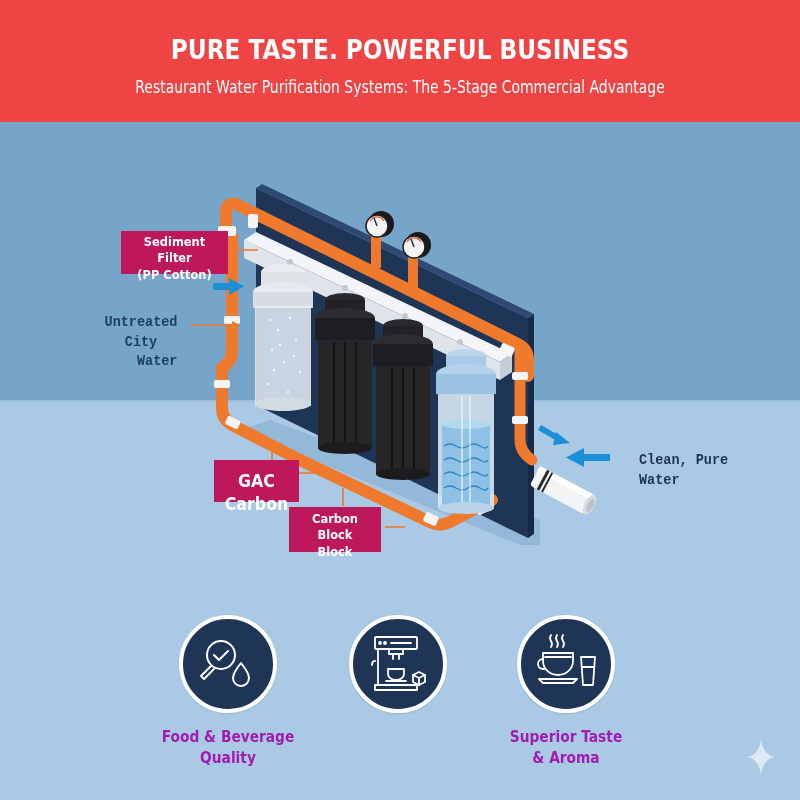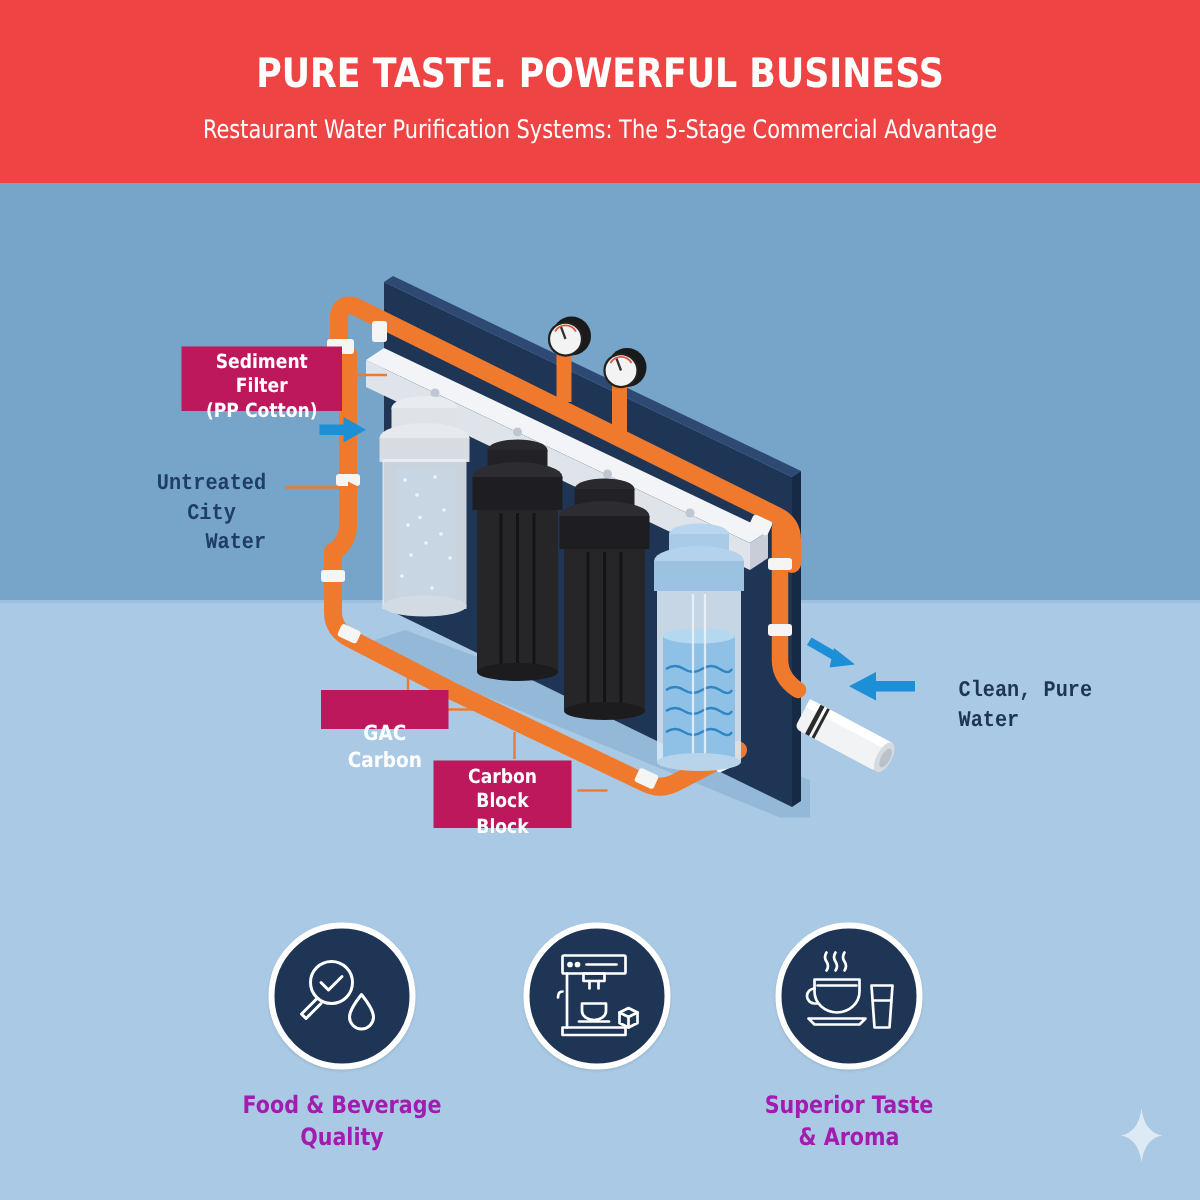--- a/index.html
+++ b/index.html
@@ -209,21 +209,21 @@
 <div class="label-box" style="left:121px; top:231px; width:107px; height:43px; font-size:13px; padding-top:3px;">
   <span>Sediment Filter</span>
   <span>(PP Cotton)</span>
 </div>
 
 <div class="label-plain" style="left:80px; top:313px; width:122px; font-size:15px; color:#1f3e66;">
   <span>Untreated City</span>
   <span style="padding-left:36px;">Water</span>
 </div>
 
-<div class="label-box" style="left:214px; top:460px; width:85px; height:26px; font-size:14px; padding-top:21px;">
+<div class="label-box" style="left:214px; top:460px; width:85px; height:42px; font-size:18px; padding-top:10px;">
   <span>GAC Carbon</span>
 </div>
 
 <div class="label-box" style="left:289px; top:507px; width:92px; height:45px; font-size:13px; padding-top:4px;">
   <span>Carbon Block</span>
   <span>Block</span>
 </div>
 
 <div class="label-plain" style="left:610px; top:451px; width:100px; text-align:left; font-size:15px;margin-left:29px;">
   <span style="transform-origin:left;">Clean, Pure</span>

